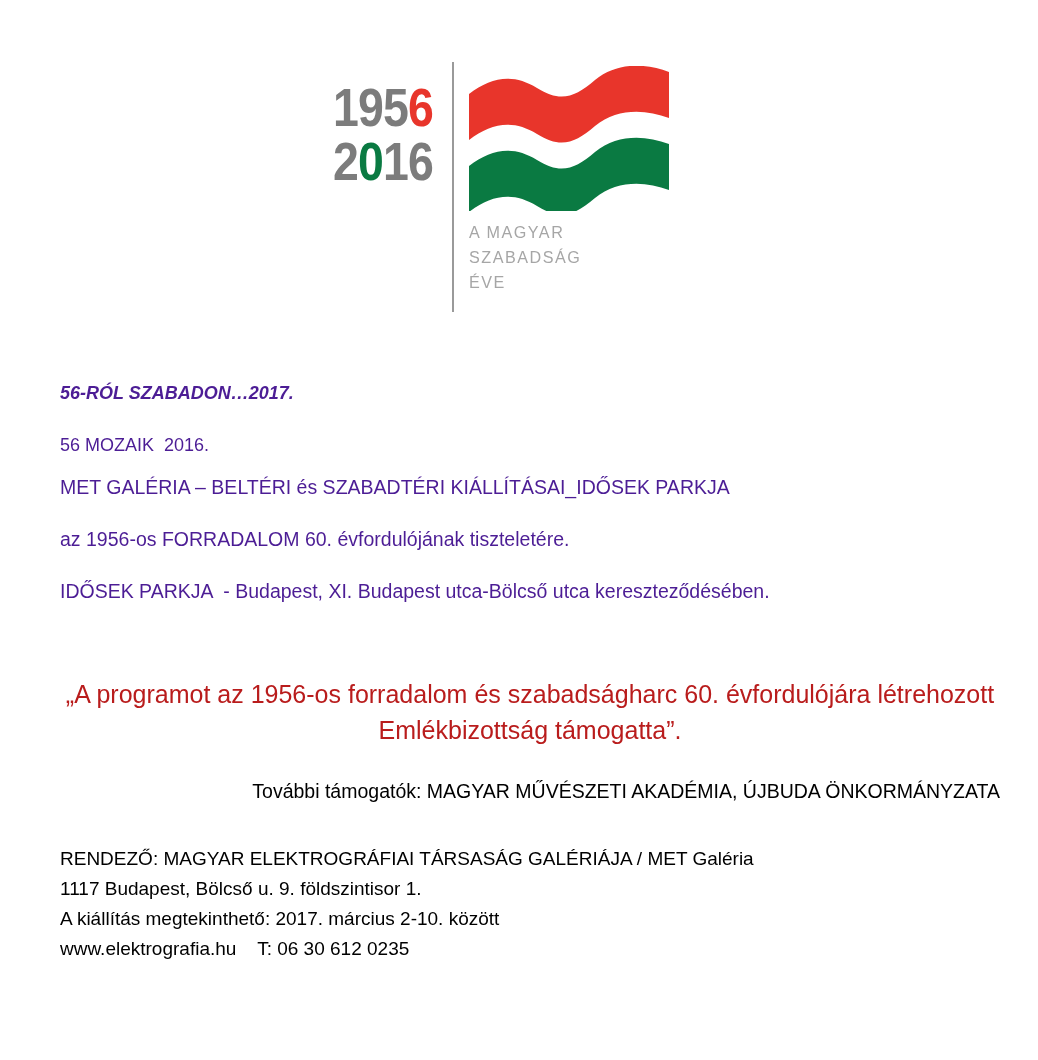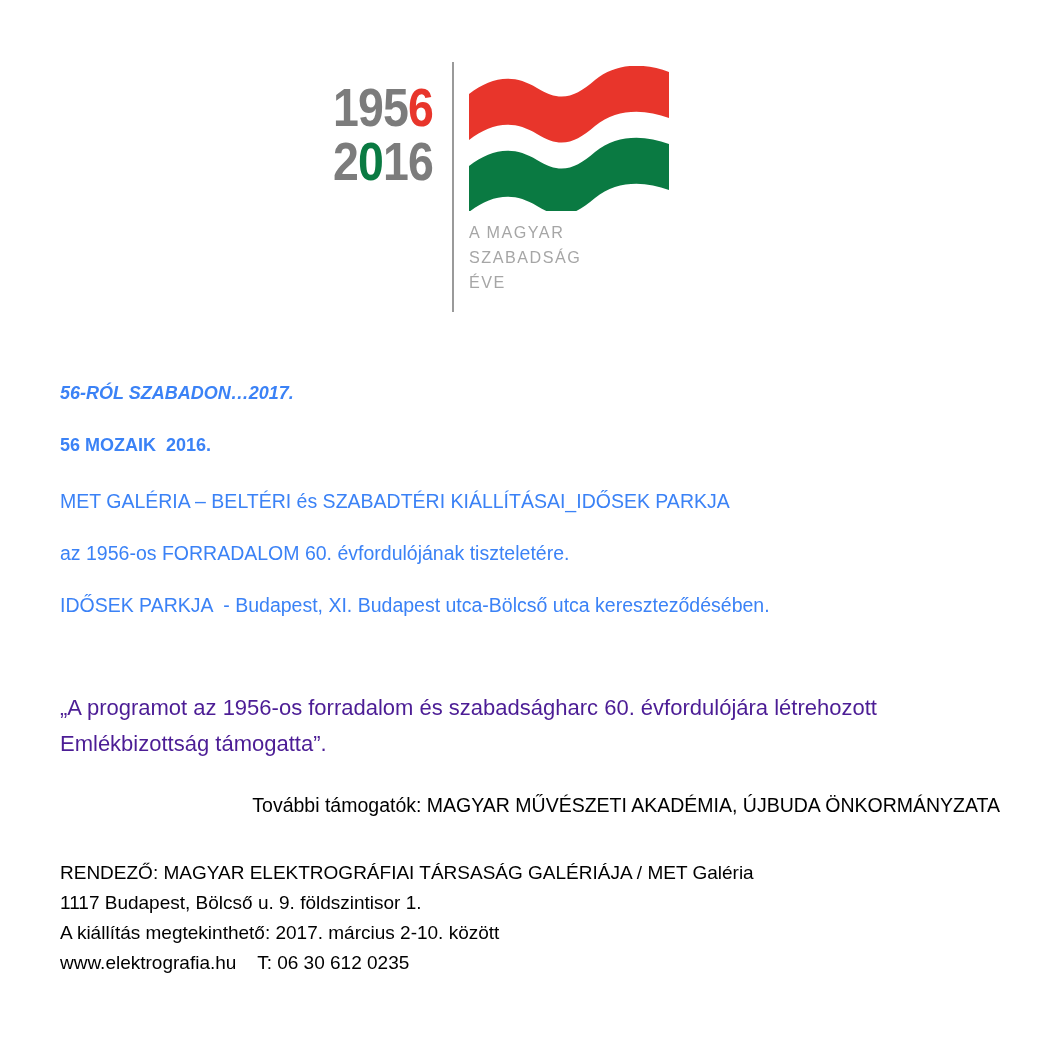--- a/index.html
+++ b/index.html
@@ -89,41 +89,42 @@
   .content {
     position: absolute;
     left: 60px;
     top: 380px;
     width: 940px;
   }
   .para {
     font-size: 19.5px;
     line-height: 26px;
     margin: 0 0 26px 0;
-    color: #3b82f6;
+    color: #4c1d95;
     white-space: pre-wrap;
   }
   .para.title-italic {
     font-weight: bold;
     font-style: italic;
     font-size: 18px;
     margin-bottom: 26px;
   }
   .para.title-bold {
-    font-weight: bold;
+    font-weight: normal;
     font-size: 18px;
-    margin-bottom: 30px;
+    margin-bottom: 16px;
   }
   .para.big-gap { margin-bottom: 72px; }
 
   .quote {
-    font-size: 22px;
+    font-size: 25px;
     line-height: 36px;
     margin: 0 0 30px 0;
-    color: #4c1d95;
+    color: #b91c1c;
+    text-align: center;
   }
 
   .supporters {
     font-size: 19.5px;
     line-height: 26px;
     margin: 0 0 40px 0;
     text-align: right;
   }
 
   .contact {

